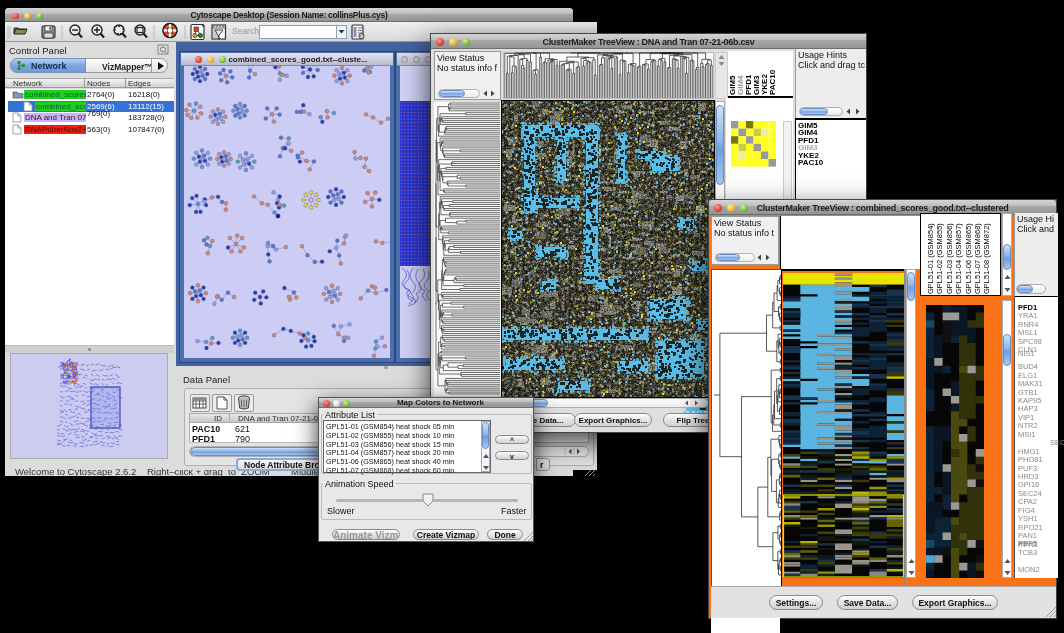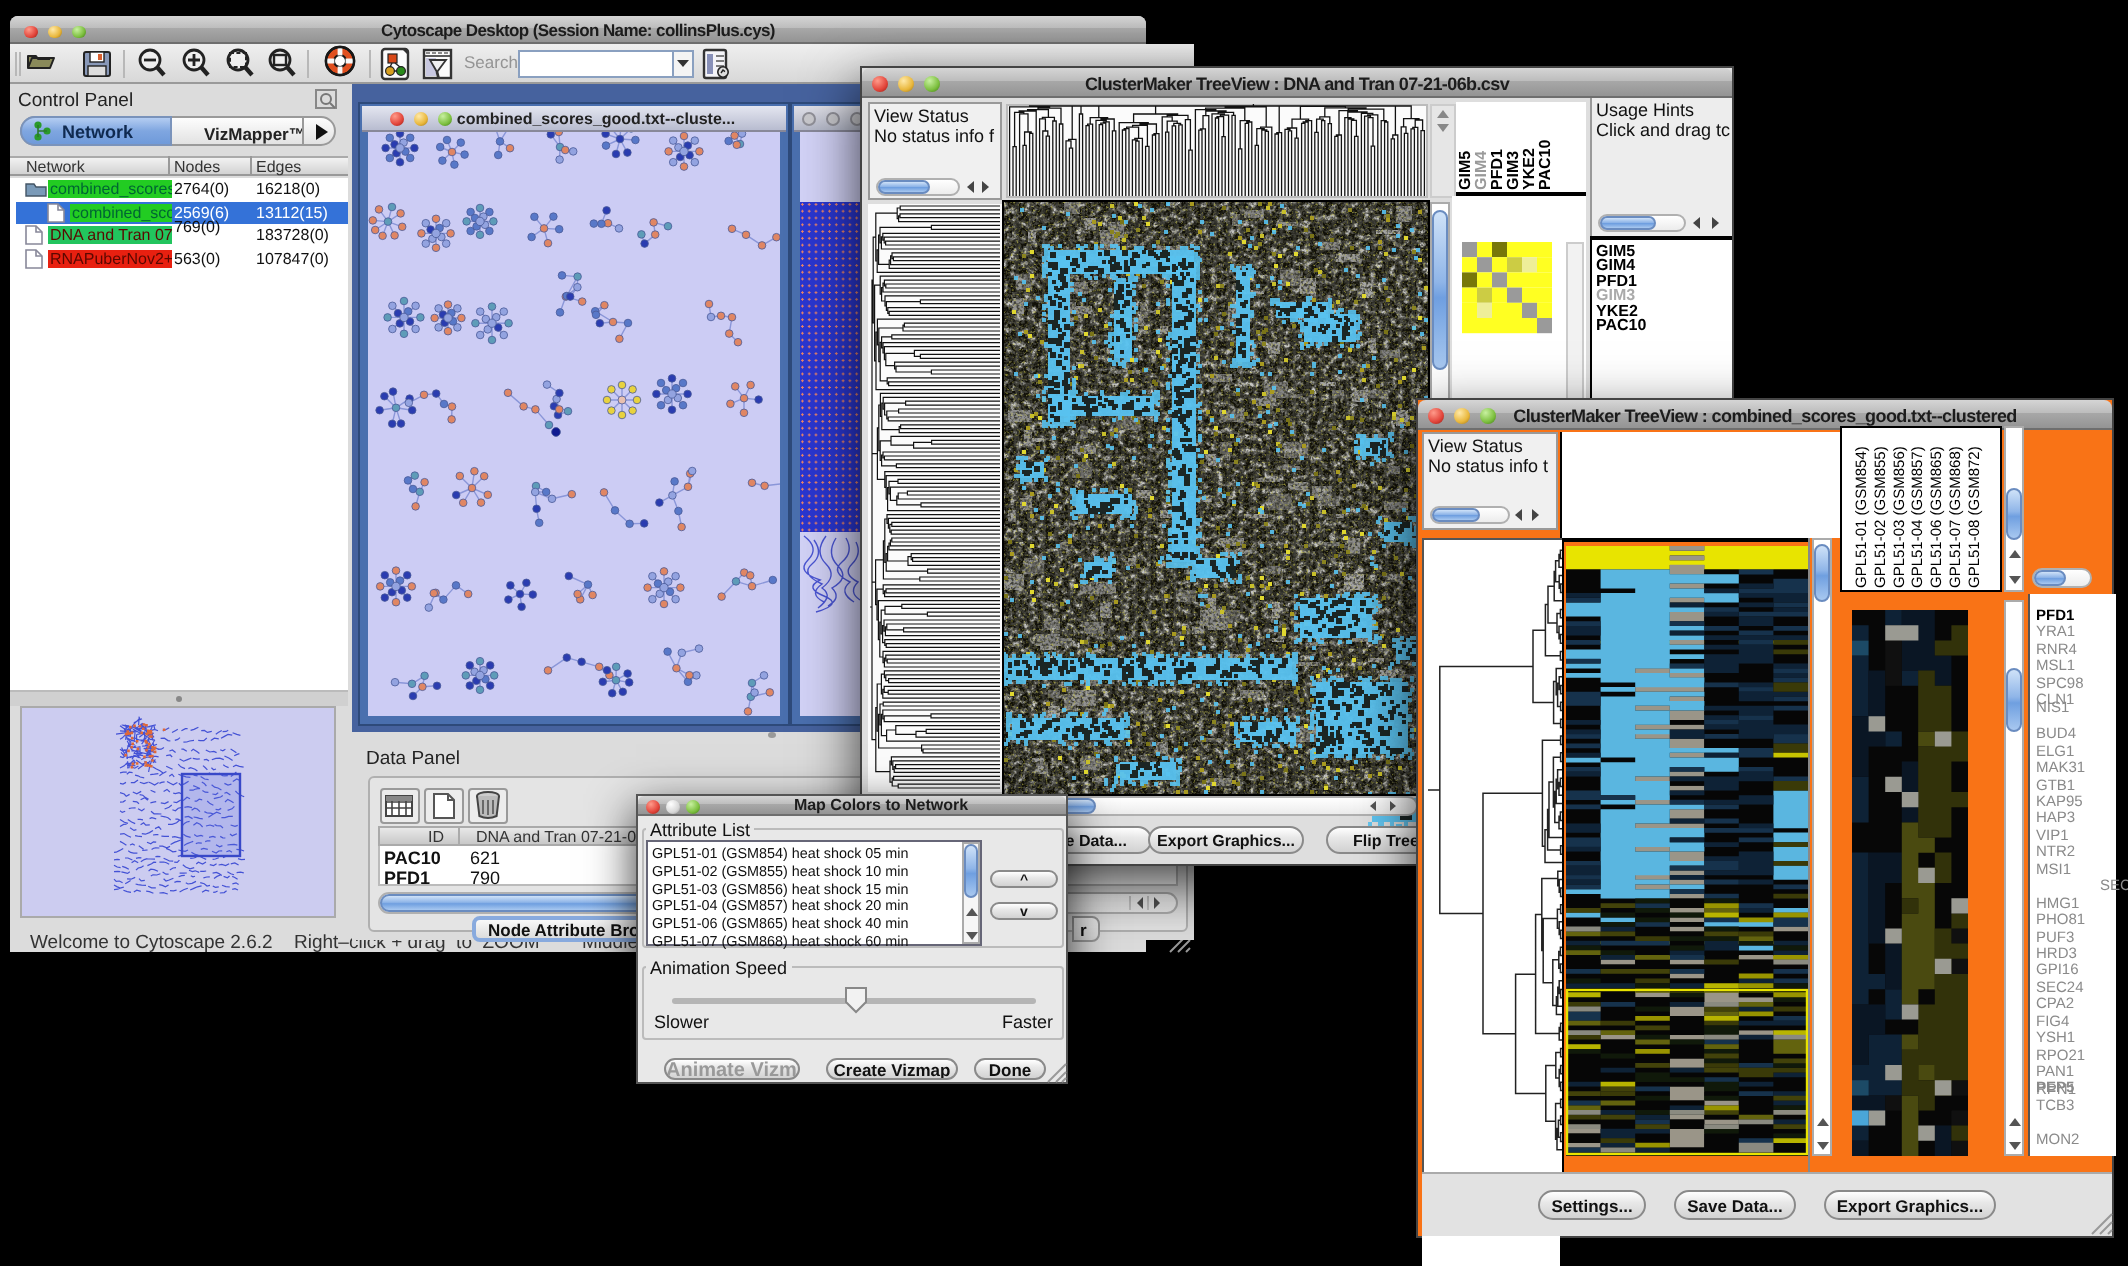--- a/index.html
+++ b/index.html
@@ -121,21 +121,21 @@
           <path d="M1 10V1h5l3 3v6z" fill="#fff" stroke="#889" stroke-width=".8"></path>
           <path d="M6 1v3h3" fill="none" stroke="#889" stroke-width=".8"></path>
         </svg>
         <div class="txt" style="left:30px;top:59.5px;width:51px;overflow:hidden;font-size:8px;background:#22cc22;color:#063;padding:0 1px;">combined_sco</div>
         <div class="txt" style="left:82px;top:59.5px;font-size:8px;color:#fff;">2569(6)</div>
         <div class="txt" style="left:123px;top:59.5px;font-size:8px;color:#fff;">13112(15)</div>
         <svg style="left:7px;top:70.0px" width="10" height="11">
           <path d="M1 10V1h5l3 3v6z" fill="#fff" stroke="#889" stroke-width=".8"></path>
           <path d="M6 1v3h3" fill="none" stroke="#889" stroke-width=".8"></path>
         </svg>
-        <div class="txt" style="left:19px;top:71.0px;width:62px;overflow:hidden;font-size:8px;background:#22c55e;color:#5a0800;padding:0 1px;">DNA and Tran 07</div>
+        <div class="txt" style="left:19px;top:71.0px;width:62px;overflow:hidden;font-size:8px;background:#c4b5fd;color:#5a0800;padding:0 1px;">DNA and Tran 07</div>
         <div class="txt" style="left:82px;top:67px;font-size:8px;color:#111;">769(0)</div>
         <div class="txt" style="left:123px;top:71.0px;font-size:8px;color:#111;">183728(0)</div>
         <svg style="left:7px;top:81.5px" width="10" height="11">
           <path d="M1 10V1h5l3 3v6z" fill="#fff" stroke="#889" stroke-width=".8"></path>
           <path d="M6 1v3h3" fill="none" stroke="#889" stroke-width=".8"></path>
         </svg>
         <div class="txt" style="left:19px;top:82.5px;width:62px;overflow:hidden;font-size:8px;background:#e82010;color:#5a0800;padding:0 1px;">RNAPuberNov2+l</div>
         <div class="txt" style="left:82px;top:82.5px;font-size:8px;color:#111;">563(0)</div>
         <div class="txt" style="left:123px;top:82.5px;font-size:8px;color:#111;">107847(0)</div>
         <div style="position:absolute;left:0;top:303px;width:169px;height:8px;background:#d0d0d0;border-top:1px solid #bbb;"></div>
@@ -1489,20 +1489,24 @@
           <text x="60.0" y="81" font-size="7.5" fill="#000" font-family="Liberation Sans" transform="rotate(-90 60.0 81)">GPL51-07 (GSM868)</text>
           <text x="69.4" y="81" font-size="7.5" fill="#000" font-family="Liberation Sans" transform="rotate(-90 69.4 81)">GPL51-08 (GSM872)</text>
         </g>
       </svg>
       <div class="sqtrack" style="left:293px;top:13px;width:10px;height:83px;background:#fff;"></div>
       <div class="aquathumb" style="left:294px;top:44px;width:8px;height:26px;border-radius:5px;"></div>
       <svg style="left:294px;top:73px" width="9" height="22">
         <path d="M4.5 2l3 4h-6z" fill="#555"></path>
         <path d="M4.5 19l-3-4h6z" fill="#555"></path>
       </svg>
+      <div style="position:absolute;left:305px;top:13px;width:44px;height:85px;background:#ededed;border-left:1px solid #999;border-bottom:2px solid #000;">
+        <div class="txt" style="left:2px;top:1px;font-size:9px;">Usage Hi</div>
+        <div class="txt" style="left:2px;top:11px;font-size:9px;">Click and</div>
+      </div>
       <div class="sbtrack" style="left:307px;top:84px;width:30px;height:10px;"></div>
       <div class="aquathumb" style="left:308px;top:85px;width:16px;height:8px;"></div>
       <svg style="left:217px;top:105px" width="58" height="273">
         <rect x="0" y="0" width="58" height="273" fill="#0a0a0a"></rect>
         <path d="M0.0 0.0h8.3v7.6h-8.3zM0.0 106.2h8.3v7.6h-8.3zM0.0 113.8h8.3v7.6h-8.3zM8.3 0.0h8.3v7.6h-8.3zM8.3 7.6h8.3v7.6h-8.3zM8.3 15.2h8.3v7.6h-8.3zM8.3 22.8h8.3v7.6h-8.3zM8.3 68.2h8.3v7.6h-8.3zM8.3 75.8h8.3v7.6h-8.3zM8.3 83.4h8.3v7.6h-8.3zM8.3 91.0h8.3v7.6h-8.3zM8.3 98.6h8.3v7.6h-8.3zM8.3 106.2h8.3v7.6h-8.3zM8.3 113.8h8.3v7.6h-8.3zM8.3 166.8h8.3v7.6h-8.3zM8.3 174.4h8.3v7.6h-8.3zM8.3 189.6h8.3v7.6h-8.3zM8.3 257.8h8.3v7.6h-8.3zM8.3 265.4h8.3v7.6h-8.3zM16.6 7.6h8.3v7.6h-8.3zM16.6 37.9h8.3v7.6h-8.3zM16.6 45.5h8.3v7.6h-8.3zM16.6 53.1h8.3v7.6h-8.3zM16.6 68.2h8.3v7.6h-8.3zM16.6 75.8h8.3v7.6h-8.3zM16.6 83.4h8.3v7.6h-8.3zM16.6 91.0h8.3v7.6h-8.3zM16.6 98.6h8.3v7.6h-8.3zM16.6 106.2h8.3v7.6h-8.3zM16.6 113.8h8.3v7.6h-8.3zM16.6 136.5h8.3v7.6h-8.3zM16.6 144.1h8.3v7.6h-8.3zM16.6 151.7h8.3v7.6h-8.3zM16.6 159.2h8.3v7.6h-8.3zM16.6 204.8h8.3v7.6h-8.3zM16.6 250.2h8.3v7.6h-8.3zM16.6 257.8h8.3v7.6h-8.3zM16.6 265.4h8.3v7.6h-8.3zM24.9 37.9h8.3v7.6h-8.3zM24.9 45.5h8.3v7.6h-8.3zM24.9 53.1h8.3v7.6h-8.3zM24.9 60.7h8.3v7.6h-8.3zM24.9 68.2h8.3v7.6h-8.3zM24.9 197.2h8.3v7.6h-8.3zM24.9 204.8h8.3v7.6h-8.3zM33.1 121.3h8.3v7.6h-8.3zM33.1 189.6h8.3v7.6h-8.3zM33.1 250.2h8.3v7.6h-8.3zM33.1 257.8h8.3v7.6h-8.3zM33.1 265.4h8.3v7.6h-8.3zM41.4 0.0h8.3v7.6h-8.3zM41.4 7.6h8.3v7.6h-8.3zM41.4 113.8h8.3v7.6h-8.3zM41.4 136.5h8.3v7.6h-8.3zM41.4 144.1h8.3v7.6h-8.3zM41.4 151.7h8.3v7.6h-8.3zM41.4 242.7h8.3v7.6h-8.3zM41.4 250.2h8.3v7.6h-8.3zM49.7 0.0h8.3v7.6h-8.3zM49.7 22.8h8.3v7.6h-8.3zM49.7 30.3h8.3v7.6h-8.3zM49.7 37.9h8.3v7.6h-8.3zM49.7 45.5h8.3v7.6h-8.3zM49.7 53.1h8.3v7.6h-8.3zM49.7 75.8h8.3v7.6h-8.3zM49.7 83.4h8.3v7.6h-8.3zM49.7 98.6h8.3v7.6h-8.3zM49.7 106.2h8.3v7.6h-8.3zM49.7 113.8h8.3v7.6h-8.3zM49.7 121.3h8.3v7.6h-8.3zM49.7 128.9h8.3v7.6h-8.3zM49.7 136.5h8.3v7.6h-8.3zM49.7 242.7h8.3v7.6h-8.3z" fill="#070707"></path>
         <path d="M0.0 7.6h8.3v7.6h-8.3zM0.0 22.8h8.3v7.6h-8.3zM0.0 30.3h8.3v7.6h-8.3zM0.0 37.9h8.3v7.6h-8.3zM0.0 45.5h8.3v7.6h-8.3zM0.0 83.4h8.3v7.6h-8.3zM0.0 91.0h8.3v7.6h-8.3zM0.0 98.6h8.3v7.6h-8.3zM0.0 121.3h8.3v7.6h-8.3zM0.0 128.9h8.3v7.6h-8.3zM0.0 136.5h8.3v7.6h-8.3zM0.0 144.1h8.3v7.6h-8.3zM0.0 151.7h8.3v7.6h-8.3zM0.0 159.2h8.3v7.6h-8.3zM0.0 166.8h8.3v7.6h-8.3zM0.0 174.4h8.3v7.6h-8.3zM0.0 182.0h8.3v7.6h-8.3zM0.0 189.6h8.3v7.6h-8.3zM0.0 227.5h8.3v7.6h-8.3zM0.0 235.1h8.3v7.6h-8.3zM0.0 257.8h8.3v7.6h-8.3zM8.3 182.0h8.3v7.6h-8.3zM8.3 212.3h8.3v7.6h-8.3zM8.3 219.9h8.3v7.6h-8.3zM8.3 227.5h8.3v7.6h-8.3zM8.3 235.1h8.3v7.6h-8.3zM16.6 0.0h8.3v7.6h-8.3zM16.6 60.7h8.3v7.6h-8.3zM16.6 189.6h8.3v7.6h-8.3zM16.6 197.2h8.3v7.6h-8.3zM16.6 212.3h8.3v7.6h-8.3zM16.6 219.9h8.3v7.6h-8.3zM16.6 227.5h8.3v7.6h-8.3zM16.6 235.1h8.3v7.6h-8.3zM24.9 30.3h8.3v7.6h-8.3z" fill="#0e2236"></path>
         <path d="M0.0 15.2h8.3v7.6h-8.3zM0.0 235.1h8.3v7.6h-8.3zM0.0 242.7h8.3v7.6h-8.3z" fill="#1c4a66"></path>
         <path d="M0.0 53.1h8.3v7.6h-8.3zM0.0 60.7h8.3v7.6h-8.3zM0.0 68.2h8.3v7.6h-8.3zM0.0 75.8h8.3v7.6h-8.3zM0.0 197.2h8.3v7.6h-8.3zM0.0 204.8h8.3v7.6h-8.3zM0.0 212.3h8.3v7.6h-8.3zM0.0 219.9h8.3v7.6h-8.3zM0.0 242.7h8.3v7.6h-8.3zM0.0 250.2h8.3v7.6h-8.3zM0.0 265.4h8.3v7.6h-8.3zM8.3 30.3h8.3v7.6h-8.3zM8.3 37.9h8.3v7.6h-8.3zM8.3 45.5h8.3v7.6h-8.3zM8.3 53.1h8.3v7.6h-8.3zM8.3 60.7h8.3v7.6h-8.3zM8.3 121.3h8.3v7.6h-8.3zM8.3 128.9h8.3v7.6h-8.3zM8.3 136.5h8.3v7.6h-8.3zM8.3 144.1h8.3v7.6h-8.3zM8.3 151.7h8.3v7.6h-8.3zM8.3 159.2h8.3v7.6h-8.3zM8.3 197.2h8.3v7.6h-8.3zM8.3 204.8h8.3v7.6h-8.3zM8.3 242.7h8.3v7.6h-8.3zM8.3 250.2h8.3v7.6h-8.3zM16.6 121.3h8.3v7.6h-8.3zM16.6 128.9h8.3v7.6h-8.3zM16.6 166.8h8.3v7.6h-8.3zM16.6 174.4h8.3v7.6h-8.3zM16.6 182.0h8.3v7.6h-8.3zM24.9 0.0h8.3v7.6h-8.3zM24.9 7.6h8.3v7.6h-8.3zM24.9 15.2h8.3v7.6h-8.3zM24.9 22.8h8.3v7.6h-8.3zM24.9 75.8h8.3v7.6h-8.3zM24.9 83.4h8.3v7.6h-8.3zM24.9 91.0h8.3v7.6h-8.3zM24.9 98.6h8.3v7.6h-8.3zM33.1 0.0h8.3v7.6h-8.3zM33.1 7.6h8.3v7.6h-8.3zM33.1 15.2h8.3v7.6h-8.3zM33.1 22.8h8.3v7.6h-8.3zM41.4 22.8h8.3v7.6h-8.3zM41.4 30.3h8.3v7.6h-8.3zM41.4 257.8h8.3v7.6h-8.3zM41.4 265.4h8.3v7.6h-8.3z" fill="#0a1624"></path>
         <path d="M16.6 15.2h8.3v7.6h-8.3zM16.6 22.8h8.3v7.6h-8.3zM16.6 30.3h8.3v7.6h-8.3zM16.6 242.7h8.3v7.6h-8.3zM49.7 144.1h8.3v7.6h-8.3zM49.7 159.2h8.3v7.6h-8.3zM49.7 174.4h8.3v7.6h-8.3zM49.7 235.1h8.3v7.6h-8.3zM49.7 250.2h8.3v7.6h-8.3zM49.7 265.4h8.3v7.6h-8.3z" fill="#101010"></path>
         <path d="M24.9 106.2h8.3v7.6h-8.3zM24.9 113.8h8.3v7.6h-8.3zM24.9 121.3h8.3v7.6h-8.3zM24.9 128.9h8.3v7.6h-8.3zM24.9 136.5h8.3v7.6h-8.3zM24.9 151.7h8.3v7.6h-8.3zM24.9 159.2h8.3v7.6h-8.3zM24.9 166.8h8.3v7.6h-8.3zM24.9 174.4h8.3v7.6h-8.3zM24.9 182.0h8.3v7.6h-8.3zM24.9 189.6h8.3v7.6h-8.3zM24.9 212.3h8.3v7.6h-8.3zM24.9 242.7h8.3v7.6h-8.3zM24.9 250.2h8.3v7.6h-8.3zM24.9 257.8h8.3v7.6h-8.3zM24.9 265.4h8.3v7.6h-8.3zM33.1 60.7h8.3v7.6h-8.3zM33.1 113.8h8.3v7.6h-8.3zM33.1 128.9h8.3v7.6h-8.3zM33.1 136.5h8.3v7.6h-8.3zM33.1 144.1h8.3v7.6h-8.3zM33.1 151.7h8.3v7.6h-8.3zM33.1 159.2h8.3v7.6h-8.3zM33.1 166.8h8.3v7.6h-8.3zM33.1 174.4h8.3v7.6h-8.3zM33.1 182.0h8.3v7.6h-8.3zM33.1 227.5h8.3v7.6h-8.3z" fill="#4a4a10"></path>

